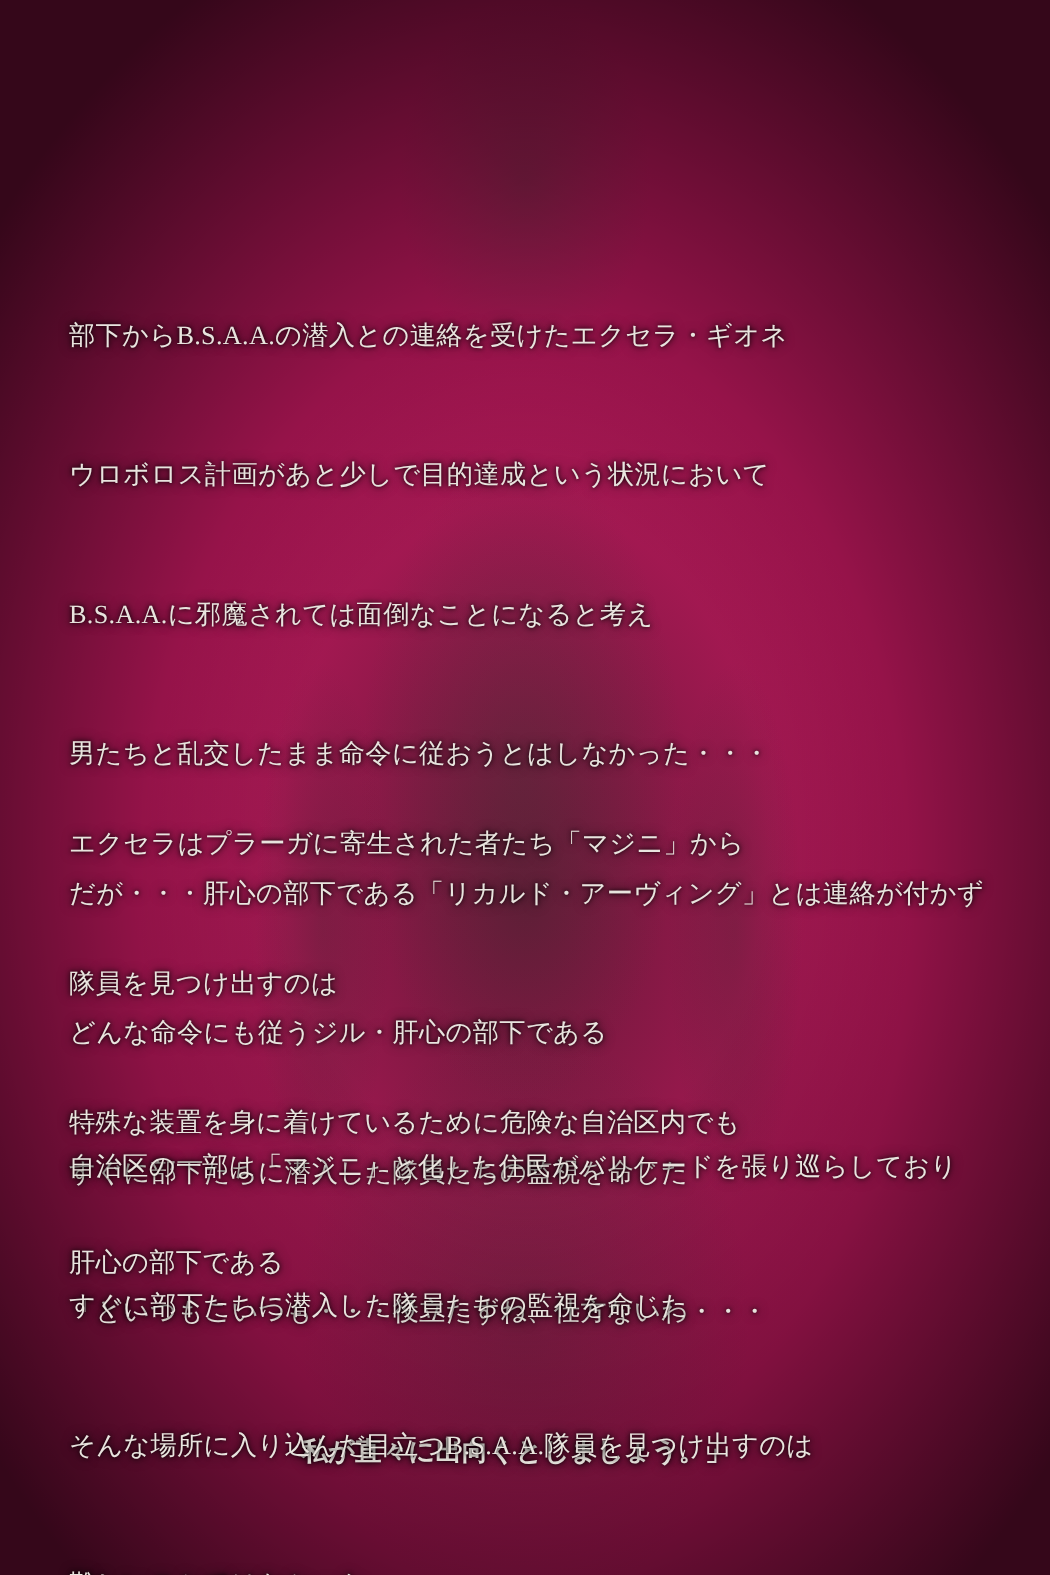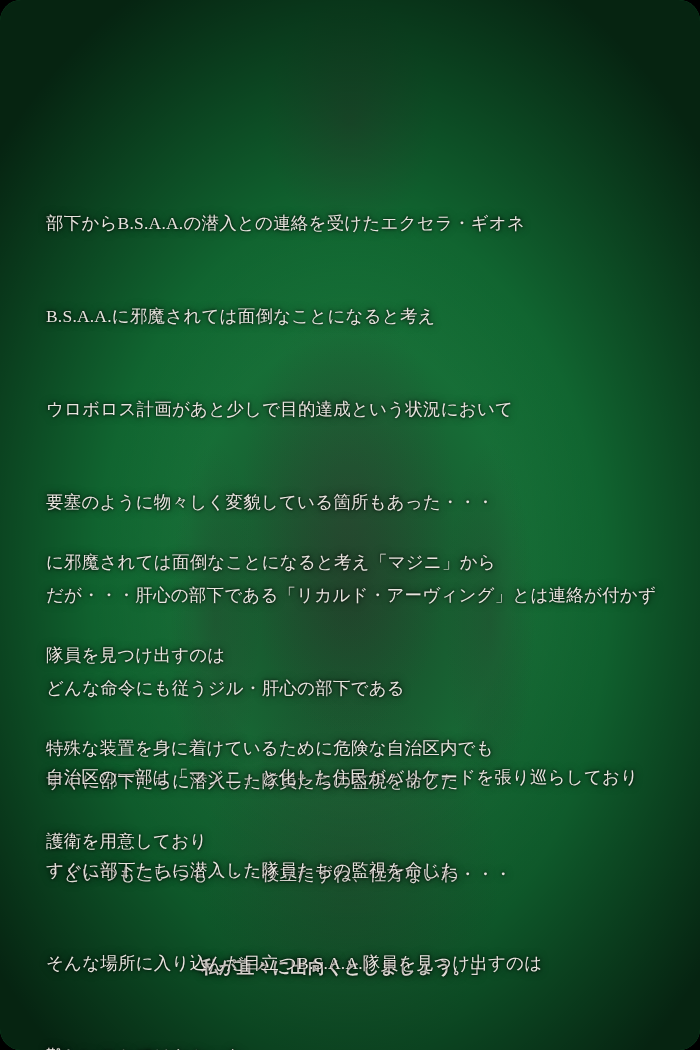--- a/index.html
+++ b/index.html
@@ -10,23 +10,22 @@
   body {
     width: 700px;
     height: 1050px;
     overflow: hidden;
     font-family: "Liberation Serif", "DejaVu Serif", serif;
   }
   #page {
     position: relative;
     width: 700px;
     height: 1050px;
-    background: #15803d;
+    background: #be185d;
     overflow: hidden;
-    border-radius: 21px;
   }
   
   .bg-figure {
     position: absolute;
     left: 0;
     top: 0;
     width: 700px;
     height: 1050px;
     background:
       radial-gradient(ellipse 120px 170px at 350px 120px, rgba(70,60,58,0.30), rgba(0,0,0,0) 70%),
@@ -78,35 +77,35 @@
 
 <div id="page">
 
   <div class="bg-figure"></div>
   <div class="vignette"></div>
 
   <div class="text-layer">
 
     <div class="block block-1">
       <span class="line">部下からB.S.A.A.の潜入との連絡を受けたエクセラ・ギオネ</span>
+      <span class="line">ウロボロス計画があと少しで目的達成という状況において</span>
       <span class="line">B.S.A.A.に邪魔されては面倒なことになると考え</span>
-      <span class="line">ウロボロス計画があと少しで目的達成という状況において</span>
-      <span class="line">要塞のように物々しく変貌している箇所もあった・・・</span>
+      <span class="line">男たちと乱交したまま命令に従おうとはしなかった・・・</span>
       <span class="line">だが・・・肝心の部下である「リカルド・アーヴィング」とは連絡が付かず</span>
       <span class="line">どんな命令にも従うジル・肝心の部下である</span>
       <span class="line">すぐに部下たちに潜入した隊員たちの監視を命じた</span>
       <span class="line">「どいつもこいつも・・・役立たずね、仕方ないわ・・・</span>
       <span class="line indent-center">私が直々に出向くとしましょう。」</span>
     </div>
 
     <div class="block block-2">
-      <span class="line">に邪魔されては面倒なことになると考え「マジニ」から</span>
+      <span class="line">エクセラはプラーガに寄生された者たち「マジニ」から</span>
       <span class="line">隊員を見つけ出すのは</span>
       <span class="line">特殊な装置を身に着けているために危険な自治区内でも</span>
-      <span class="line">護衛を用意しており</span>
+      <span class="line">肝心の部下である</span>
       
     </div>
 
     <div class="block block-3">
       <span class="line">自治区の一部は「マジニ」と化した住民がバリケードを張り巡らしており</span>
       <span class="line">すぐに部下たちに潜入した隊員たちの監視を命じた</span>
       <span class="line">そんな場所に入り込んだ目立つB.S.A.A.隊員を見つけ出すのは</span>
       <span class="line">難しいことではなかった</span>
     </div>
 

